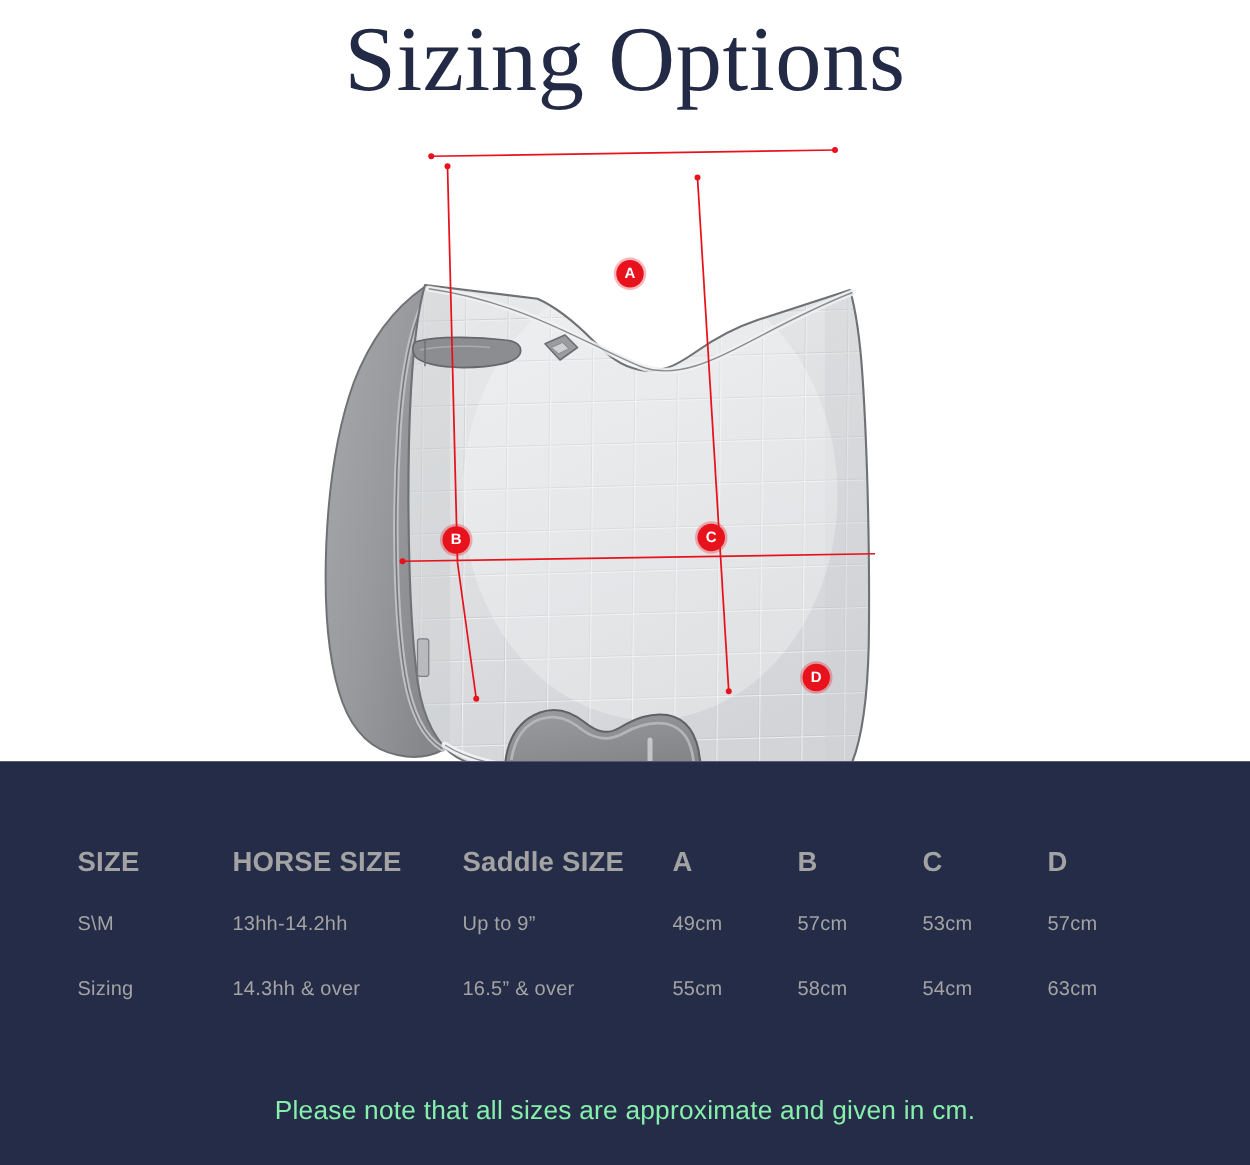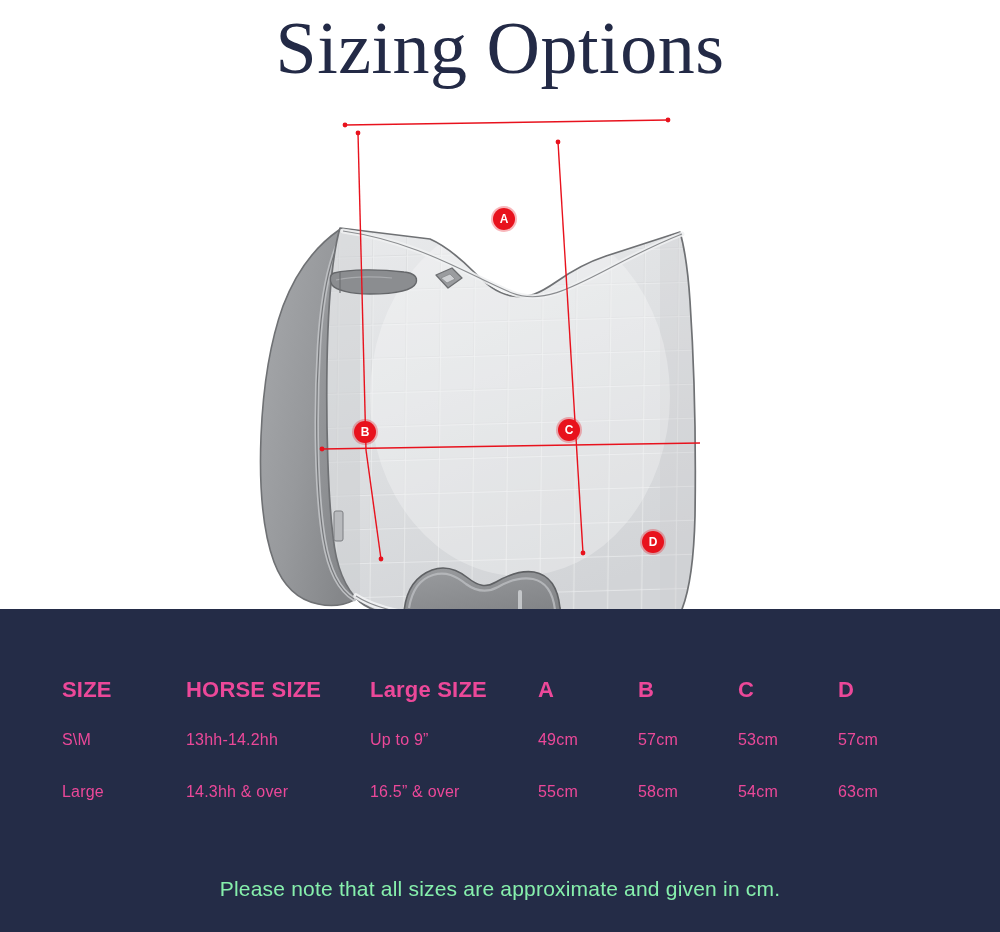--- a/index.html
+++ b/index.html
@@ -95,21 +95,21 @@
     top: 57px;
     width: 876px;
     border-collapse: collapse;
     table-layout: fixed;
   }
   .spec-table th,
   .spec-table td {
     padding: 0;
     text-align: left;
     vertical-align: middle;
-    color: #ec4899;
+    color: #a3a3a3;
     white-space: nowrap;
   }
   .spec-table th {
     height: 48px;
     font-family: "Liberation Sans", sans-serif;
     font-size: 22px;
     font-weight: bold;
     letter-spacing: 0.2px;
   }
   .spec-table td {
@@ -370,39 +370,39 @@
         <col class="col-saddle">
         <col class="col-meas">
         <col class="col-meas">
         <col class="col-meas">
         <col class="col-meas">
       </colgroup>
       <thead>
         <tr>
           <th class="th-size">SIZE</th>
           <th class="th-horse">HORSE SIZE</th>
-          <th class="th-saddle">Large SIZE</th>
+          <th class="th-saddle">Saddle SIZE</th>
           <th class="th-meas">A</th>
           <th class="th-meas">B</th>
           <th class="th-meas">C</th>
           <th class="th-meas">D</th>
         </tr>
       </thead>
       <tbody>
         <tr>
           <td class="td-size">S\M</td>
           <td class="td-horse">13hh-14.2hh</td>
           <td class="td-saddle">Up to 9”</td>
           <td class="td-meas">49cm</td>
           <td class="td-meas">57cm</td>
           <td class="td-meas">53cm</td>
           <td class="td-meas">57cm</td>
         </tr>
         <tr>
-          <td class="td-size">Large</td>
+          <td class="td-size">Sizing</td>
           <td class="td-horse">14.3hh &amp; over</td>
           <td class="td-saddle">16.5” &amp; over</td>
           <td class="td-meas">55cm</td>
           <td class="td-meas">58cm</td>
           <td class="td-meas">54cm</td>
           <td class="td-meas">63cm</td>
         </tr>
       </tbody>
     </table>
 

